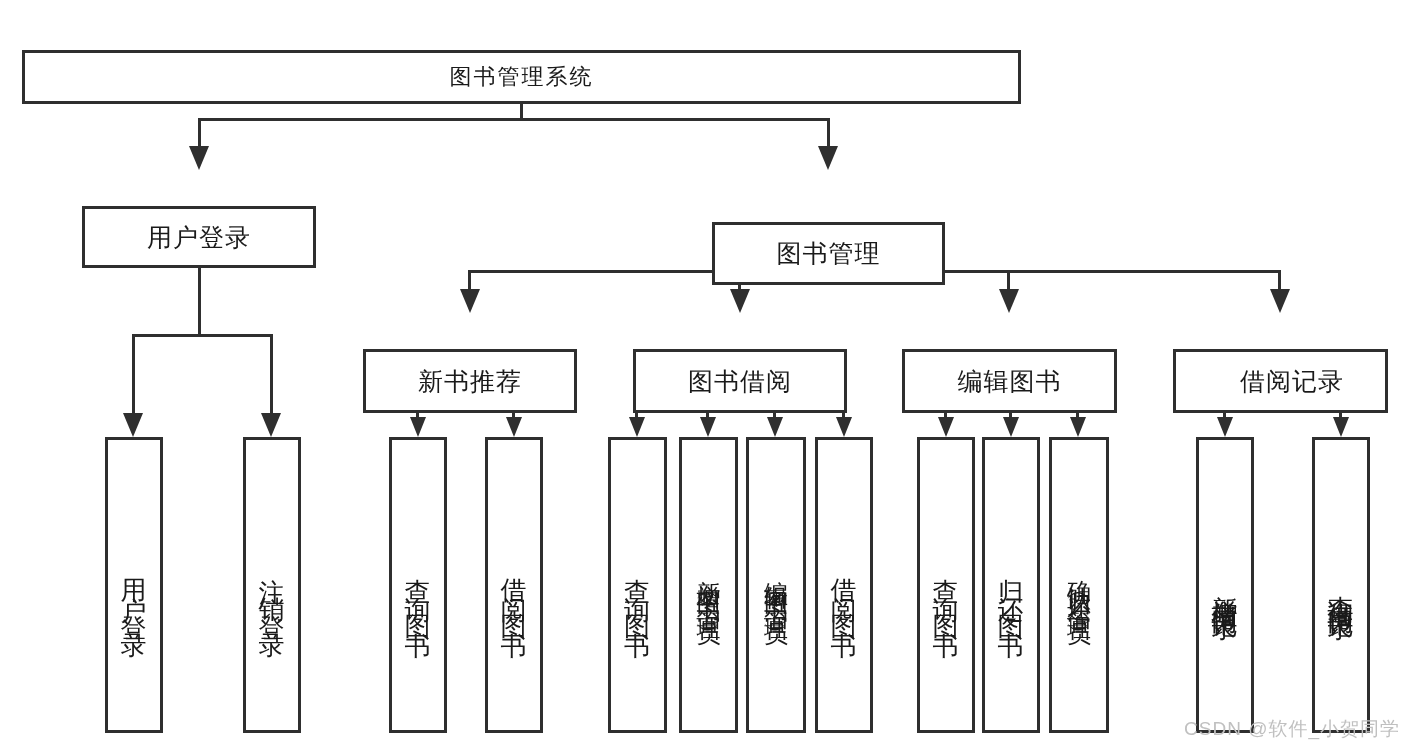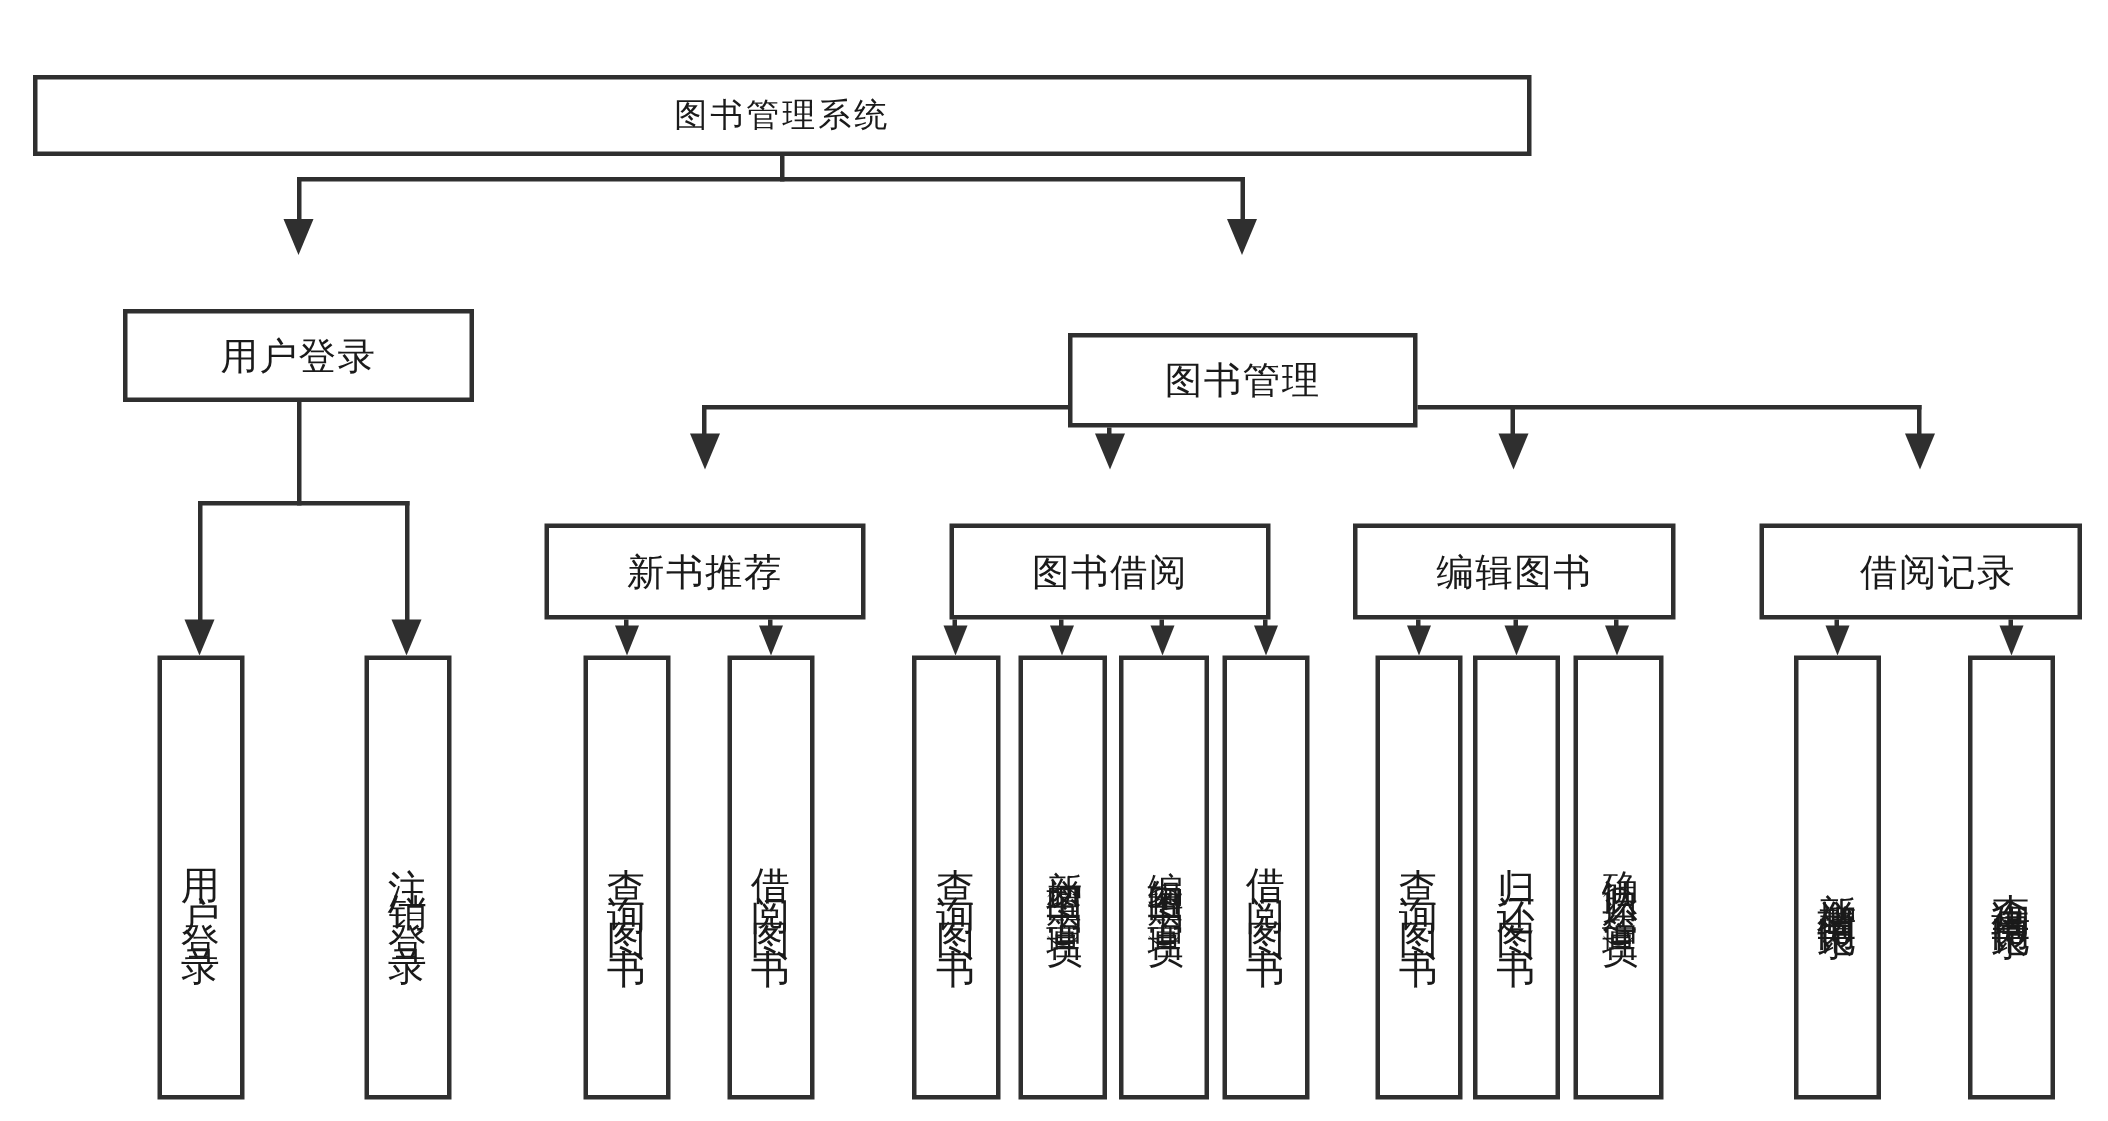--- a/index.html
+++ b/index.html
@@ -159,14 +159,15 @@
   <div class="box vbox vs9" style="left:746px; top:437px; width:60px; height:296px;">编辑图书（管理员）</div>
   <div class="box vbox vs4" style="left:815px; top:437px; width:58px; height:296px;">借阅图书</div>
 
   <div class="box vbox vs4" style="left:917px; top:437px; width:58px; height:296px;">查询图书</div>
   <div class="box vbox vs4" style="left:982px; top:437px; width:58px; height:296px;">归还图书</div>
   <div class="box vbox vs9" style="left:1049px; top:437px; width:60px; height:296px;">确认归还（管理员）</div>
 
   <div class="box vbox vs6" style="left:1196px; top:437px; width:58px; height:296px;">新增借阅记录</div>
   <div class="box vbox vs6" style="left:1312px; top:437px; width:58px; height:296px;">查询借阅记录</div>
 
+  <div class="watermark">CSDN @软件_小贺同学</div>
 
 </div>
 
 </body></html>

